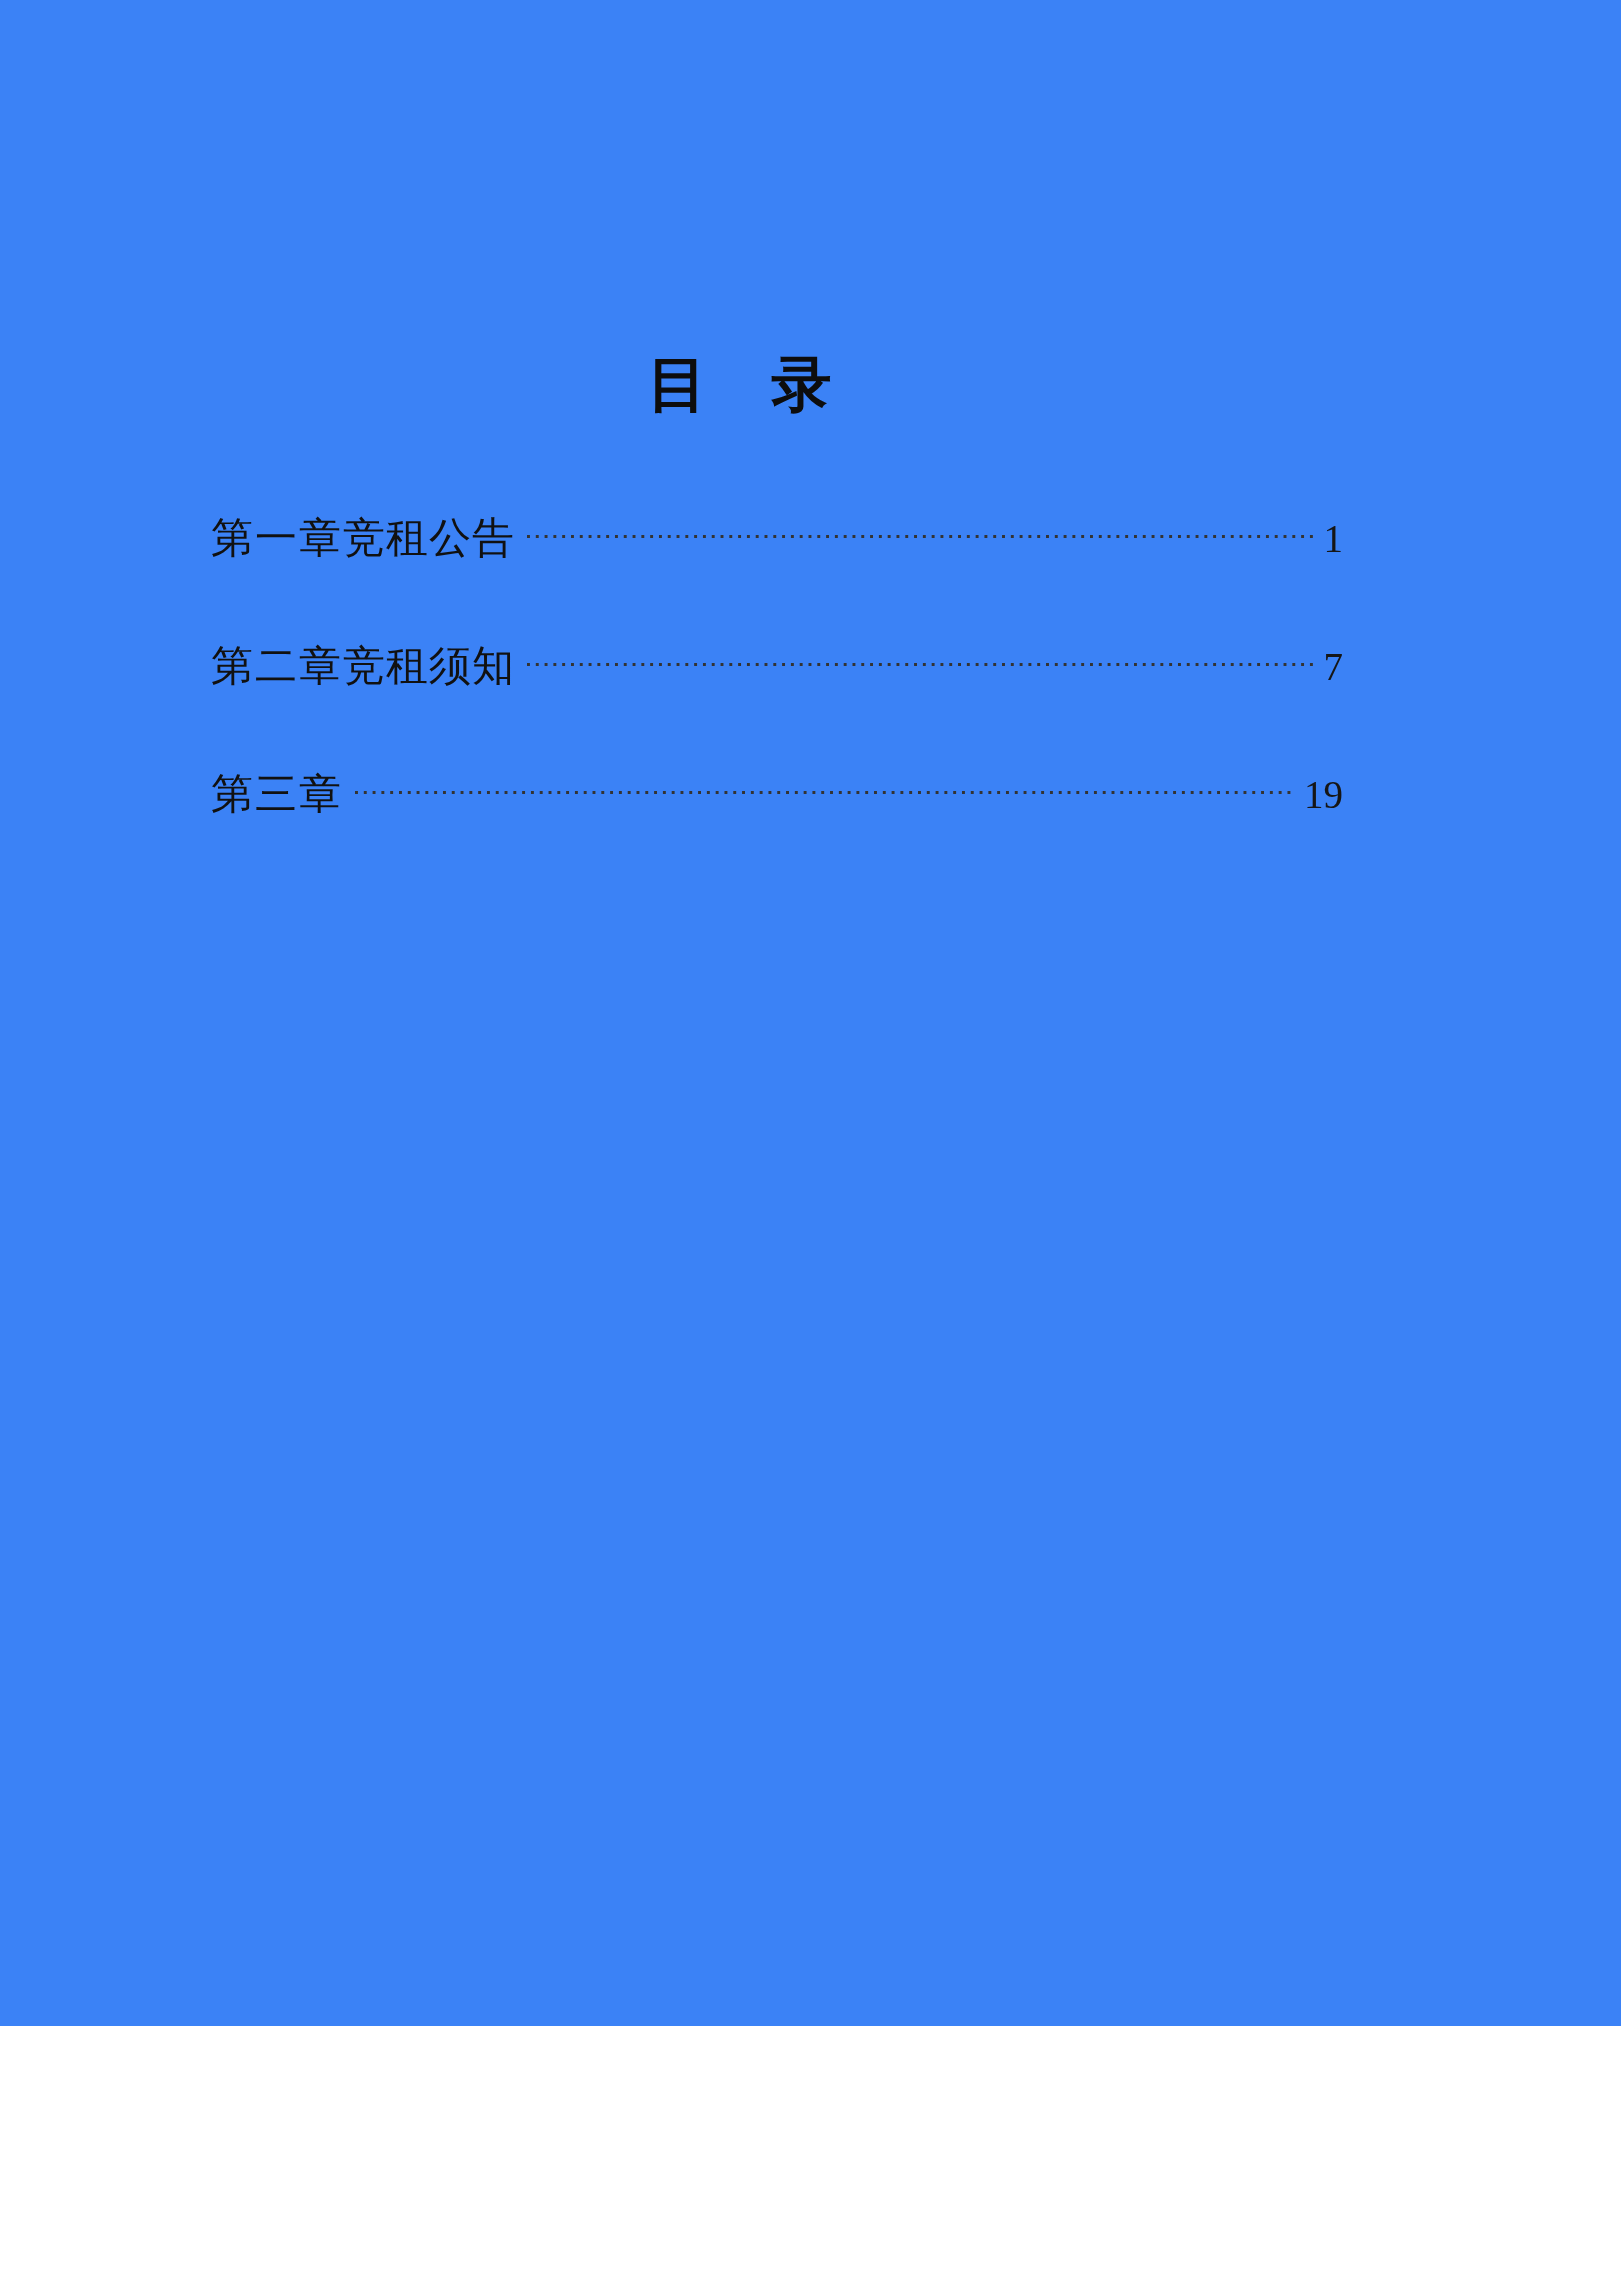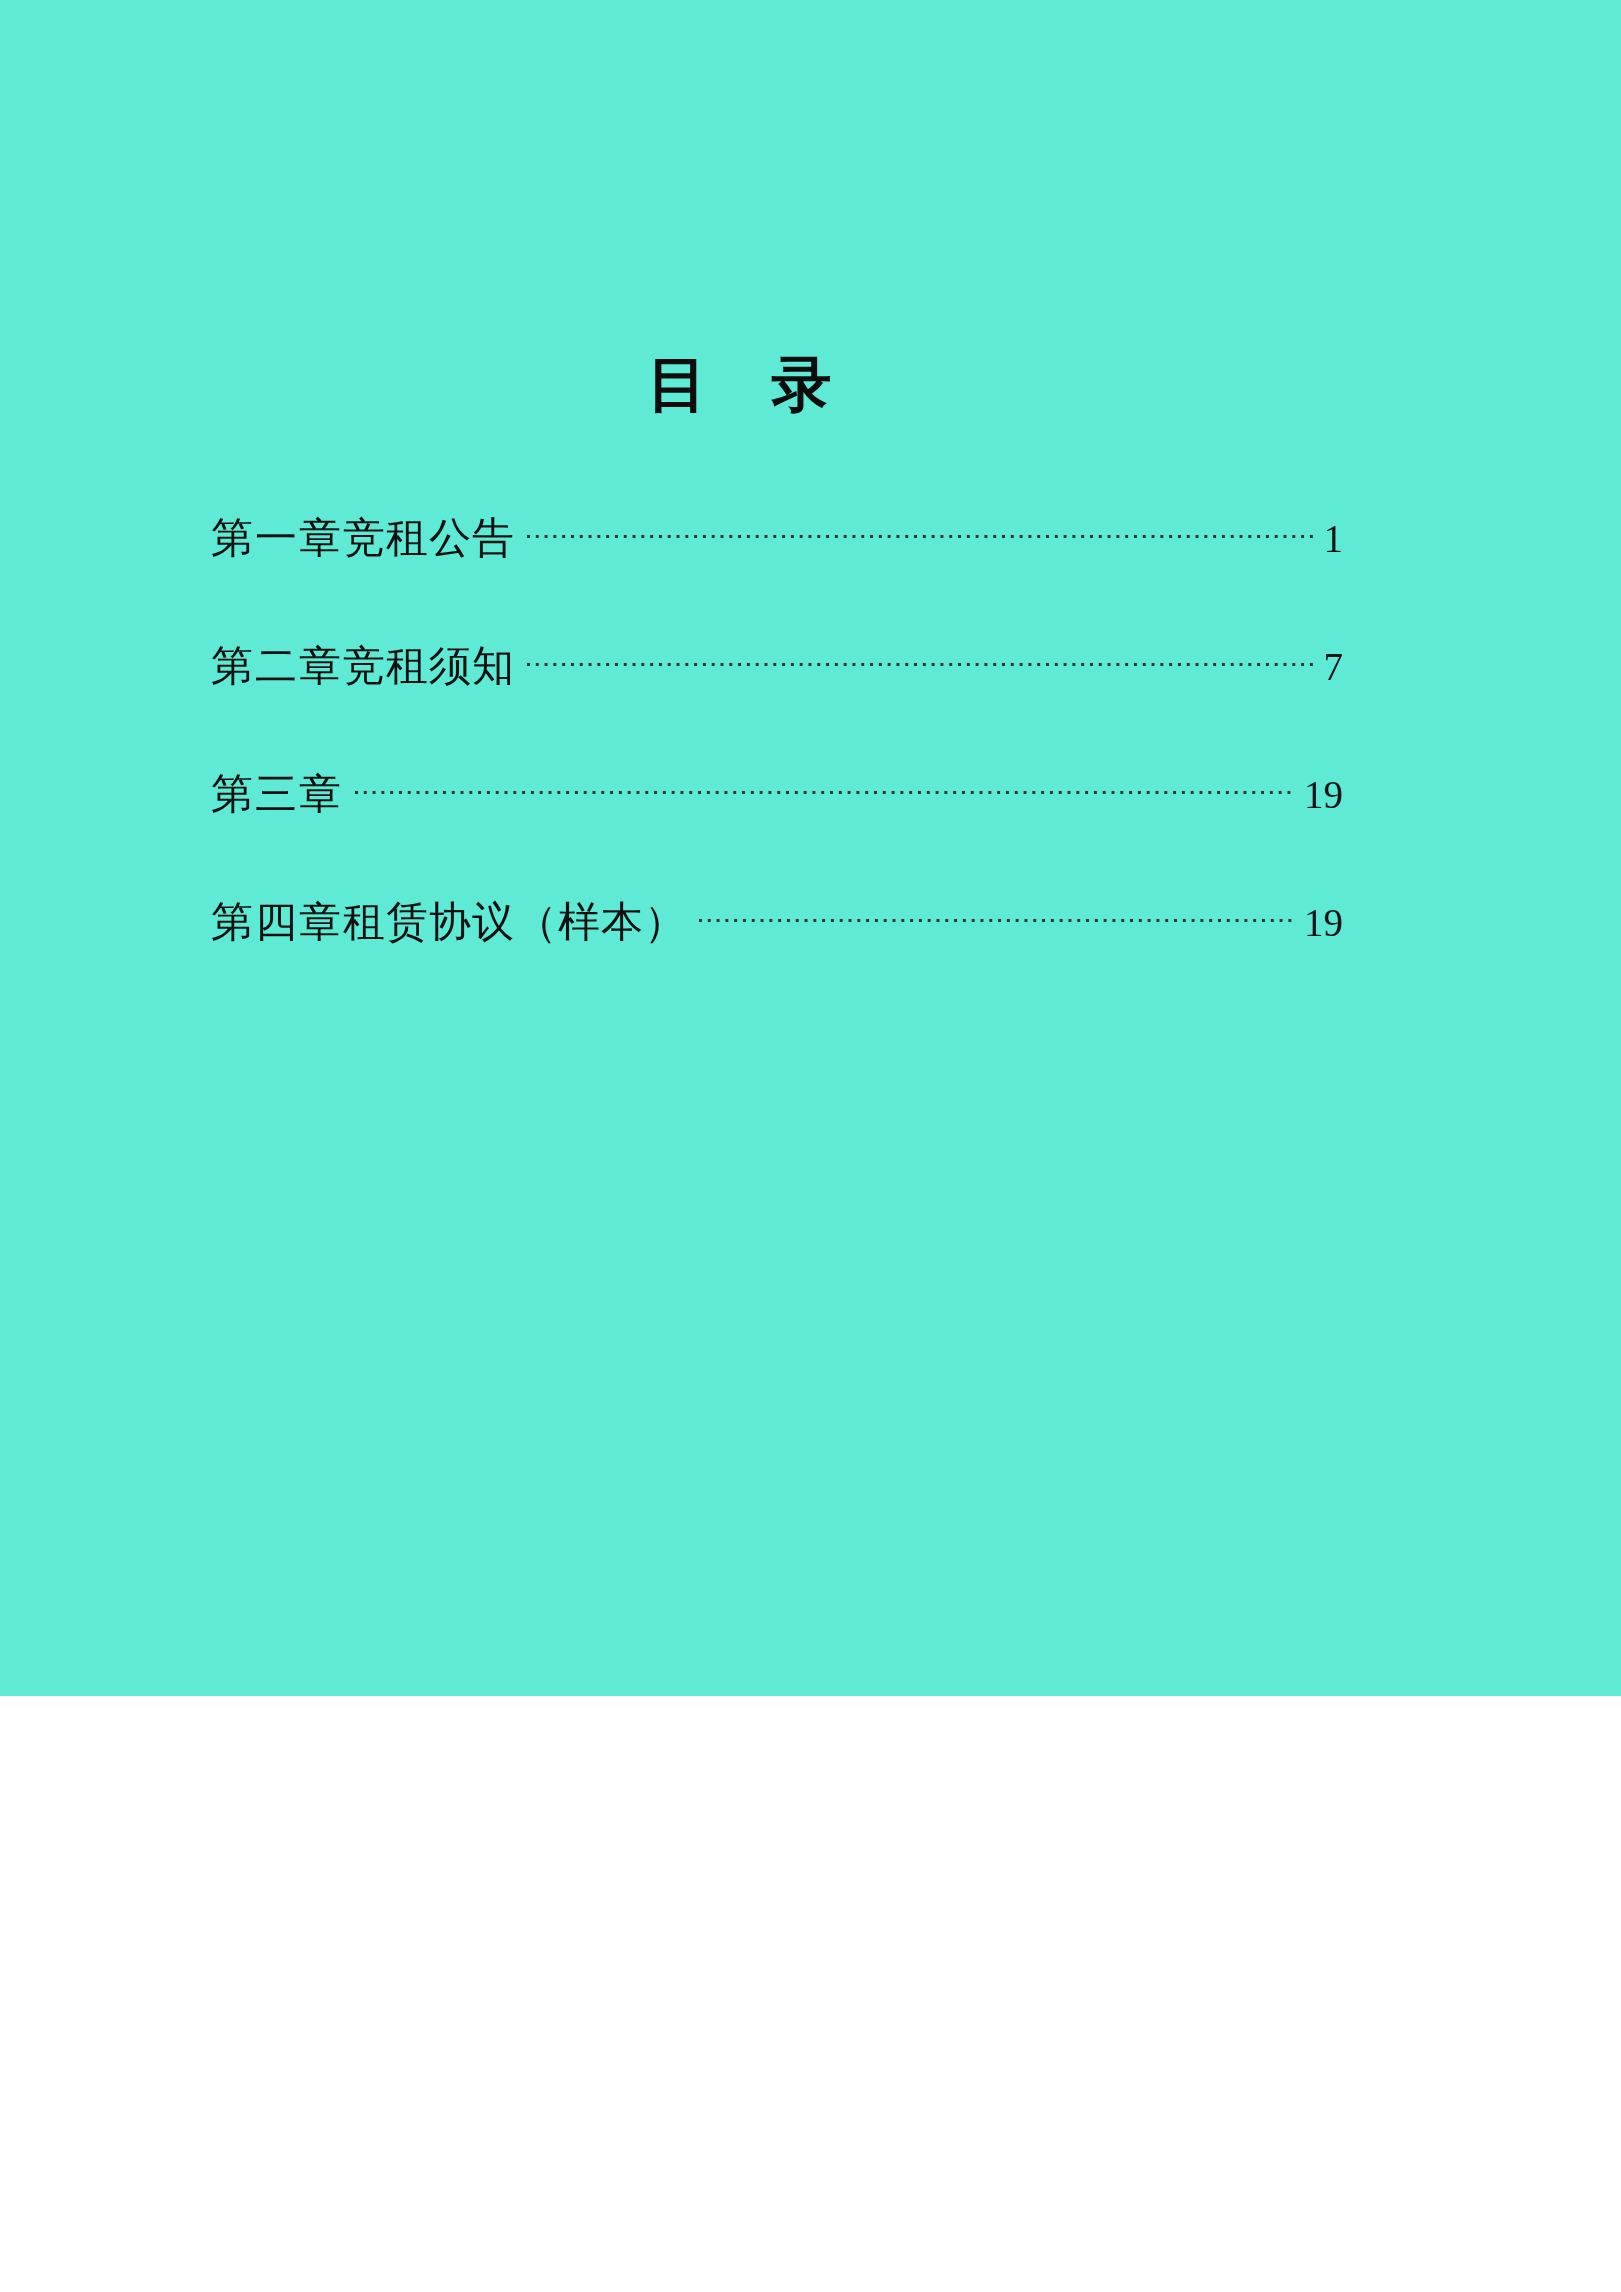--- a/index.html
+++ b/index.html
@@ -4,22 +4,22 @@
 <style>
   * { margin: 0; padding: 0; box-sizing: border-box; }
   html, body { background: #ffffff; }
   body {
     font-family: "Liberation Serif", "DejaVu Serif", serif;
     color: #111111;
   }
   .page {
     position: relative;
     width: 1621px;
-    height: 1696px;
-    background: #5eead4;
+    height: 2026px;
+    background: #3b82f6;
     overflow: hidden;
   }
   .content {
     padding-top: 353px;
     margin-left: 211px;
     width: 1132px; 
   }
   .doc-title {
     text-align: center;
     padding-right: 73px; 
@@ -91,23 +91,17 @@
         <span class="dot-leader"></span>
         <span class="page-number">7</span>
       </div>
 
       <div class="toc-entry">
         <span class="chapter-label">第三章</span>
         <span class="dot-leader"></span>
         <span class="page-number">19</span>
       </div>
 
-      <div class="toc-entry">
-        <span class="chapter-label">第四章</span>
-        <span class="entry-title">租赁协议（样本）</span>
-        <span class="dot-leader"></span>
-        <span class="page-number">19</span>
-      </div>
 
     </div>
   </div>
 </div>
 
 
 </body></html>

